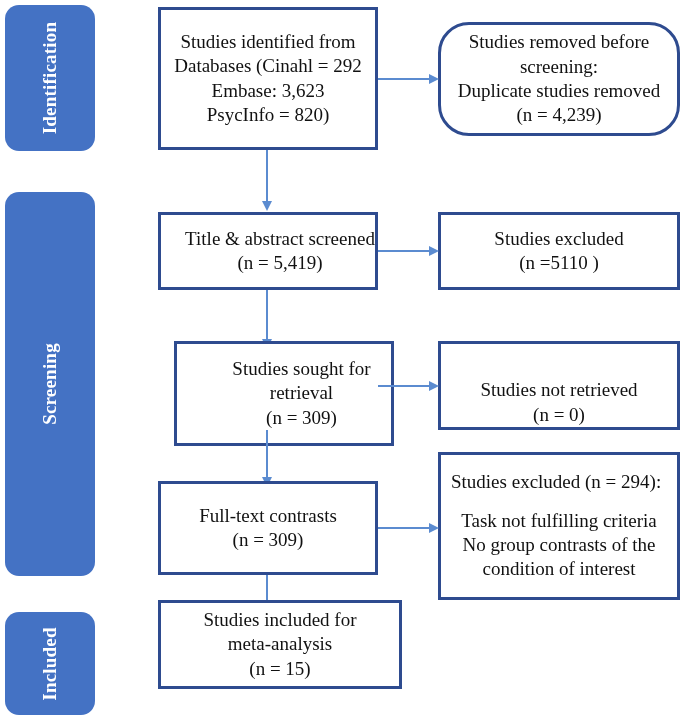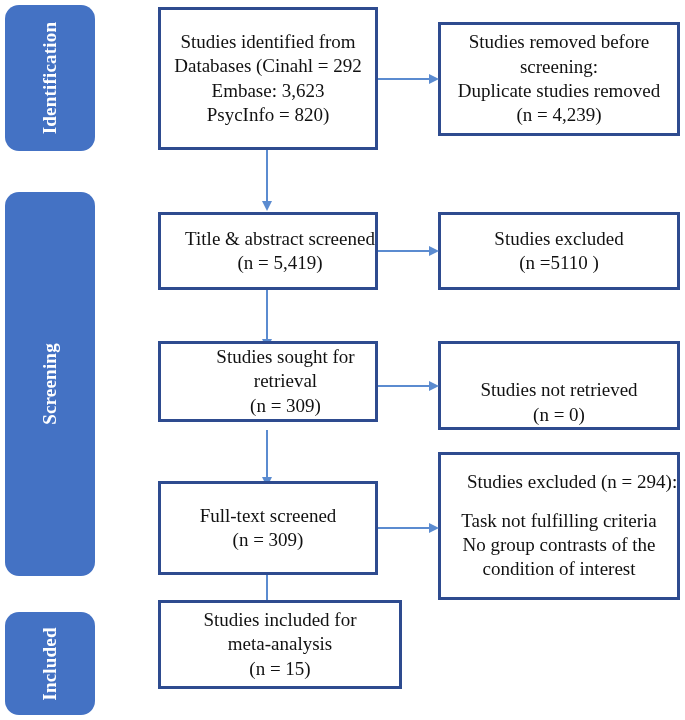--- a/index.html
+++ b/index.html
@@ -52,21 +52,21 @@
   .box .line {
     font-size: 19px;
     line-height: 1.28;
     color: #111111;
     text-align: center;
     white-space: nowrap;
   }
   .box.leftalign .line.head {
     align-self: flex-start;
     text-align: left;
-    padding-left: 26px;
+    padding-left: 10px;
   }
   .spacer {
     height: 14px;
   }
 
   
   .arrow-v {
     position: absolute;
     width: 2px;
     background: #5B8BD0;
@@ -114,21 +114,21 @@
     <span class="stage-label">Included</span>
   </div>
 
   <div class="box" style="left:158px; top:7px; width:220px; height:143px;">
     <div class="line">Studies identified from</div>
     <div class="line">Databases (Cinahl = 292</div>
     <div class="line">Embase: 3,623</div>
     <div class="line">PsycInfo = 820)</div>
   </div>
 
-  <div class="box" style="left:438px; top:22px; width:242px; height:114px;">
+  <div class="box" style="left:438px; top:22px; width:242px; height:114px;border-radius:31px;">
     <div class="line">Studies removed before</div>
     <div class="line">screening:</div>
     <div class="line">Duplicate studies removed</div>
     <div class="line">(n = 4,239)</div>
   </div>
 
   <div class="arrow-h" style="left:378px; top:78px; width:52px;">
     <span class="head"></span>
   </div>
 
@@ -147,41 +147,41 @@
   </div>
 
   <div class="arrow-h" style="left:378px; top:250px; width:52px;">
     <span class="head"></span>
   </div>
 
   <div class="arrow-v" style="left:266px; top:290px; height:50px;">
     <span class="head"></span>
   </div>
 
-  <div class="box" style="left:158px; top:341px; width:220px; height:81px;padding-left:35px;">
+  <div class="box" style="left:174px; top:341px; width:220px; height:105px;padding-left:35px;">
     <div class="line">Studies sought for</div>
     <div class="line">retrieval</div>
     <div class="line">(n = 309)</div>
   </div>
 
   <div class="box" style="left:438px; top:341px; width:242px; height:89px;justify-content:flex-end;">
     <div class="line">Studies not retrieved</div>
     <div class="line">(n = 0)</div>
   </div>
 
   <div class="arrow-h" style="left:378px; top:385px; width:52px;">
     <span class="head"></span>
   </div>
 
   <div class="arrow-v" style="left:266px; top:430px; height:48px;">
     <span class="head"></span>
   </div>
 
   <div class="box" style="left:158px; top:481px; width:220px; height:94px;">
-    <div class="line">Full-text screened</div>
+    <div class="line">Full-text contrasts</div>
     <div class="line">(n = 309)</div>
   </div>
 
   <div class="box leftalign" style="left:438px; top:452px; width:242px; height:148px;">
     <div class="line head">Studies excluded (n = 294):</div>
     <div class="spacer"></div>
     <div class="line">Task not fulfilling criteria</div>
     <div class="line">No group contrasts of the</div>
     <div class="line">condition of interest</div>
   </div>

